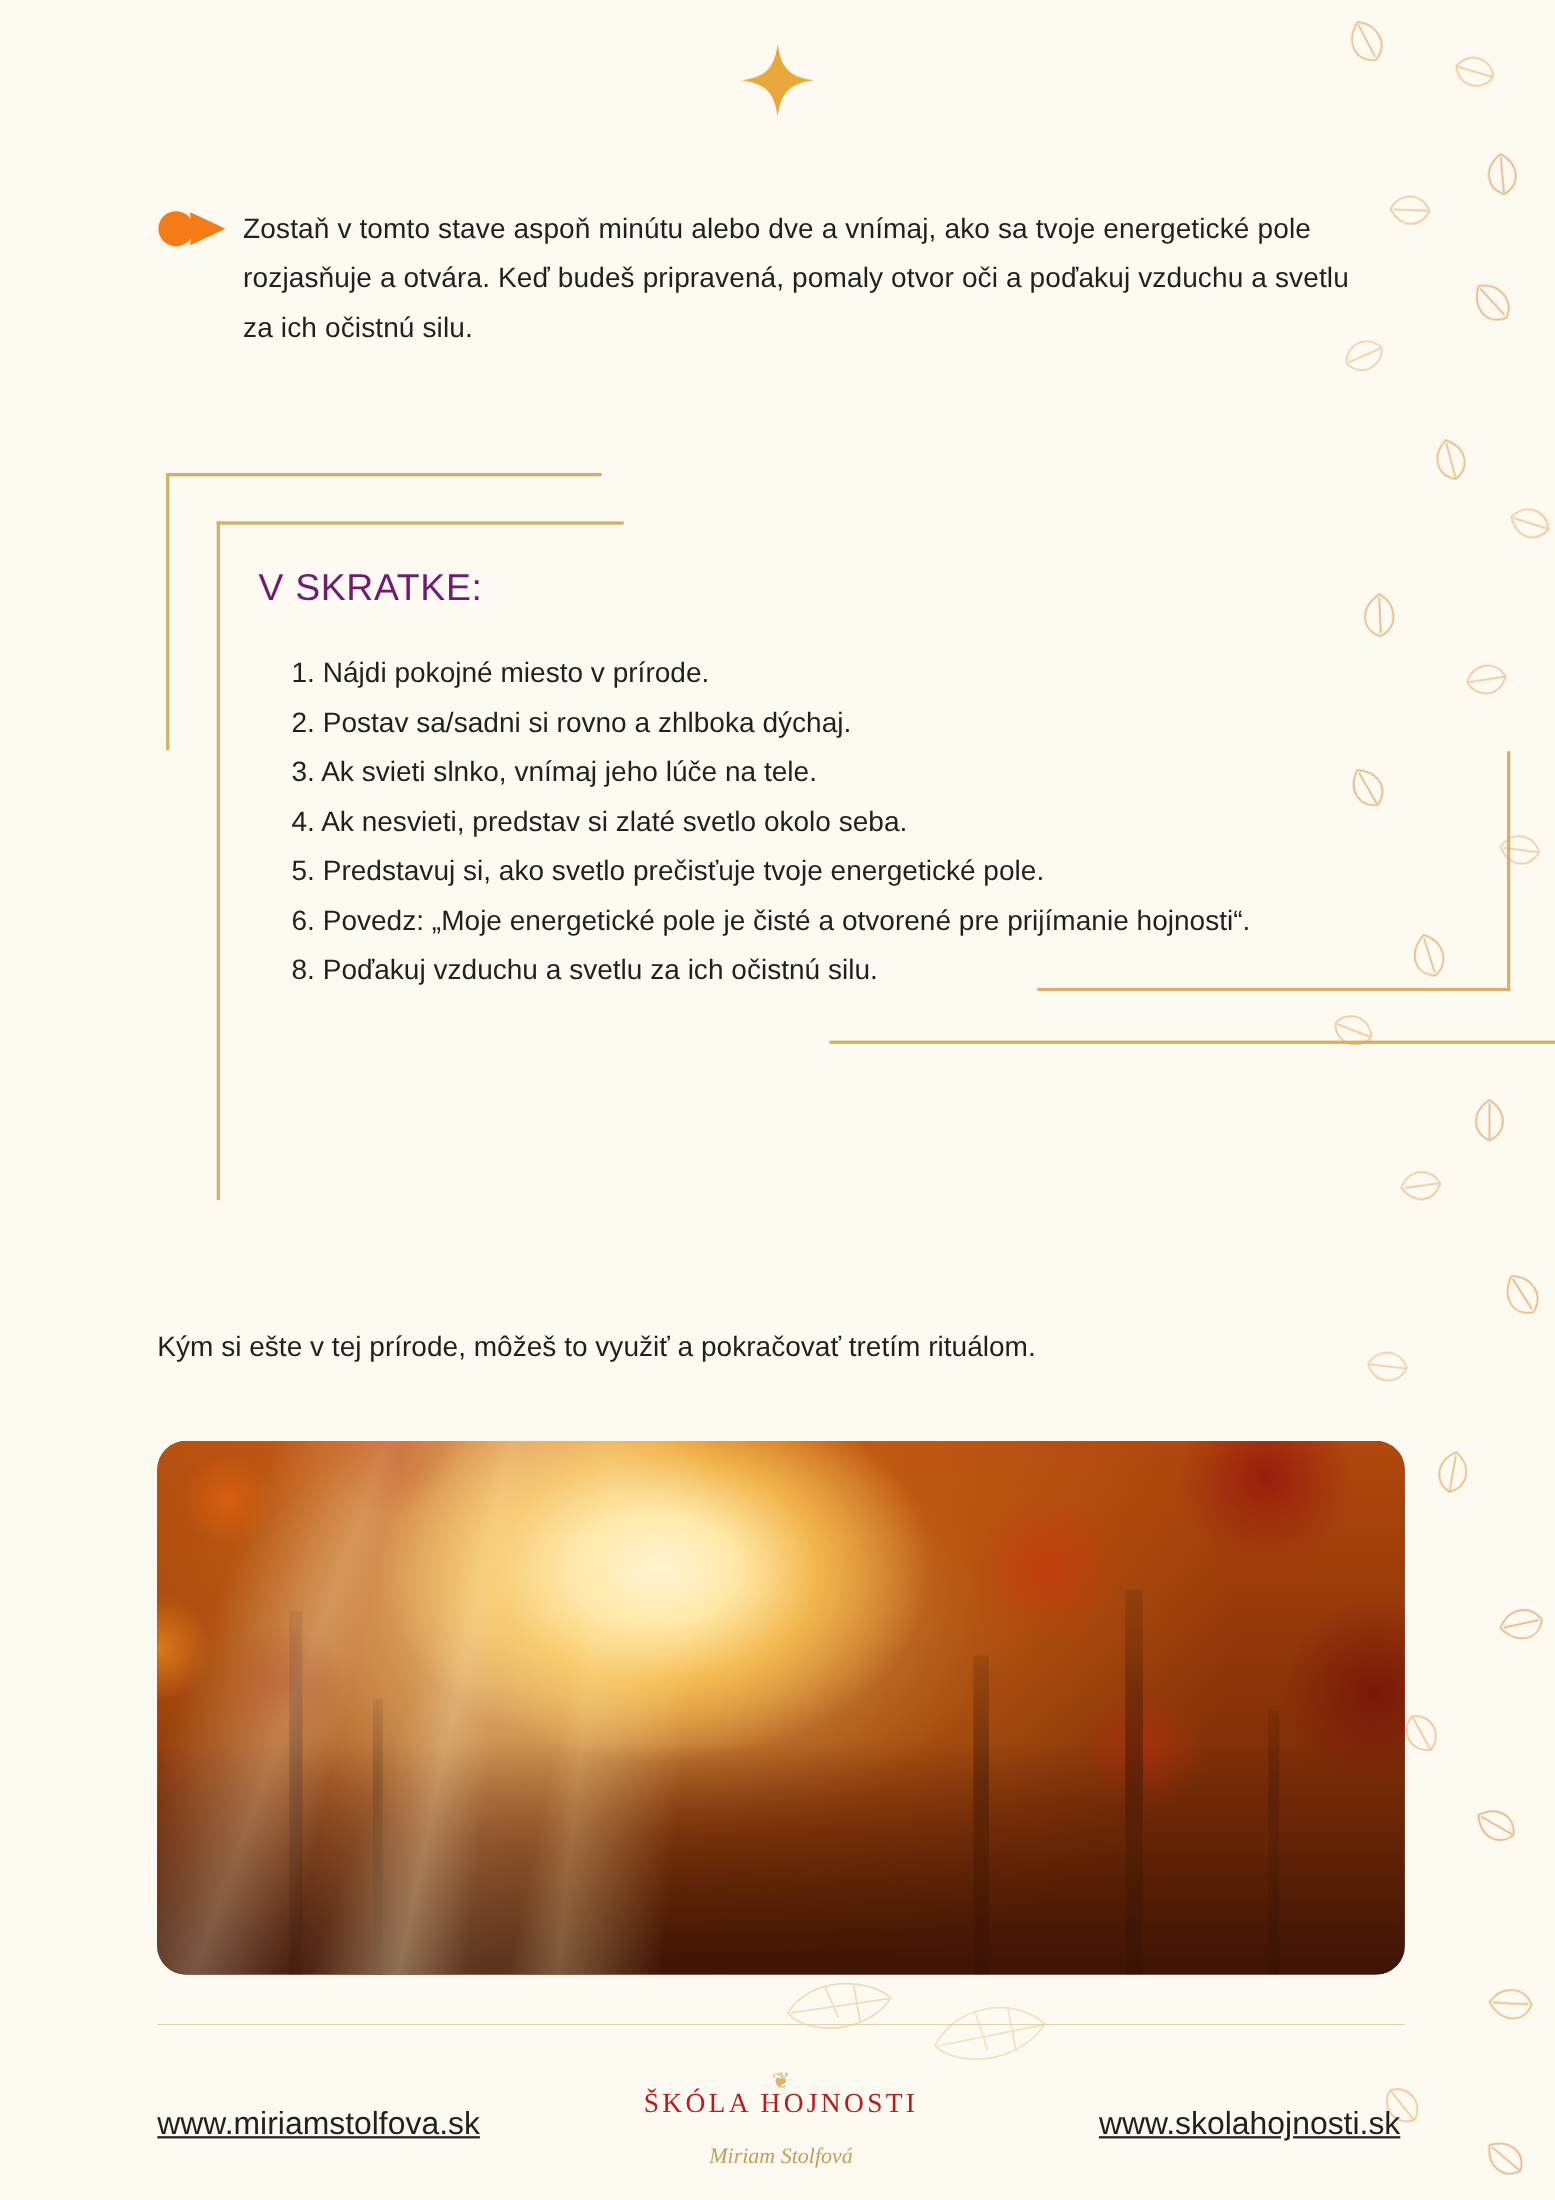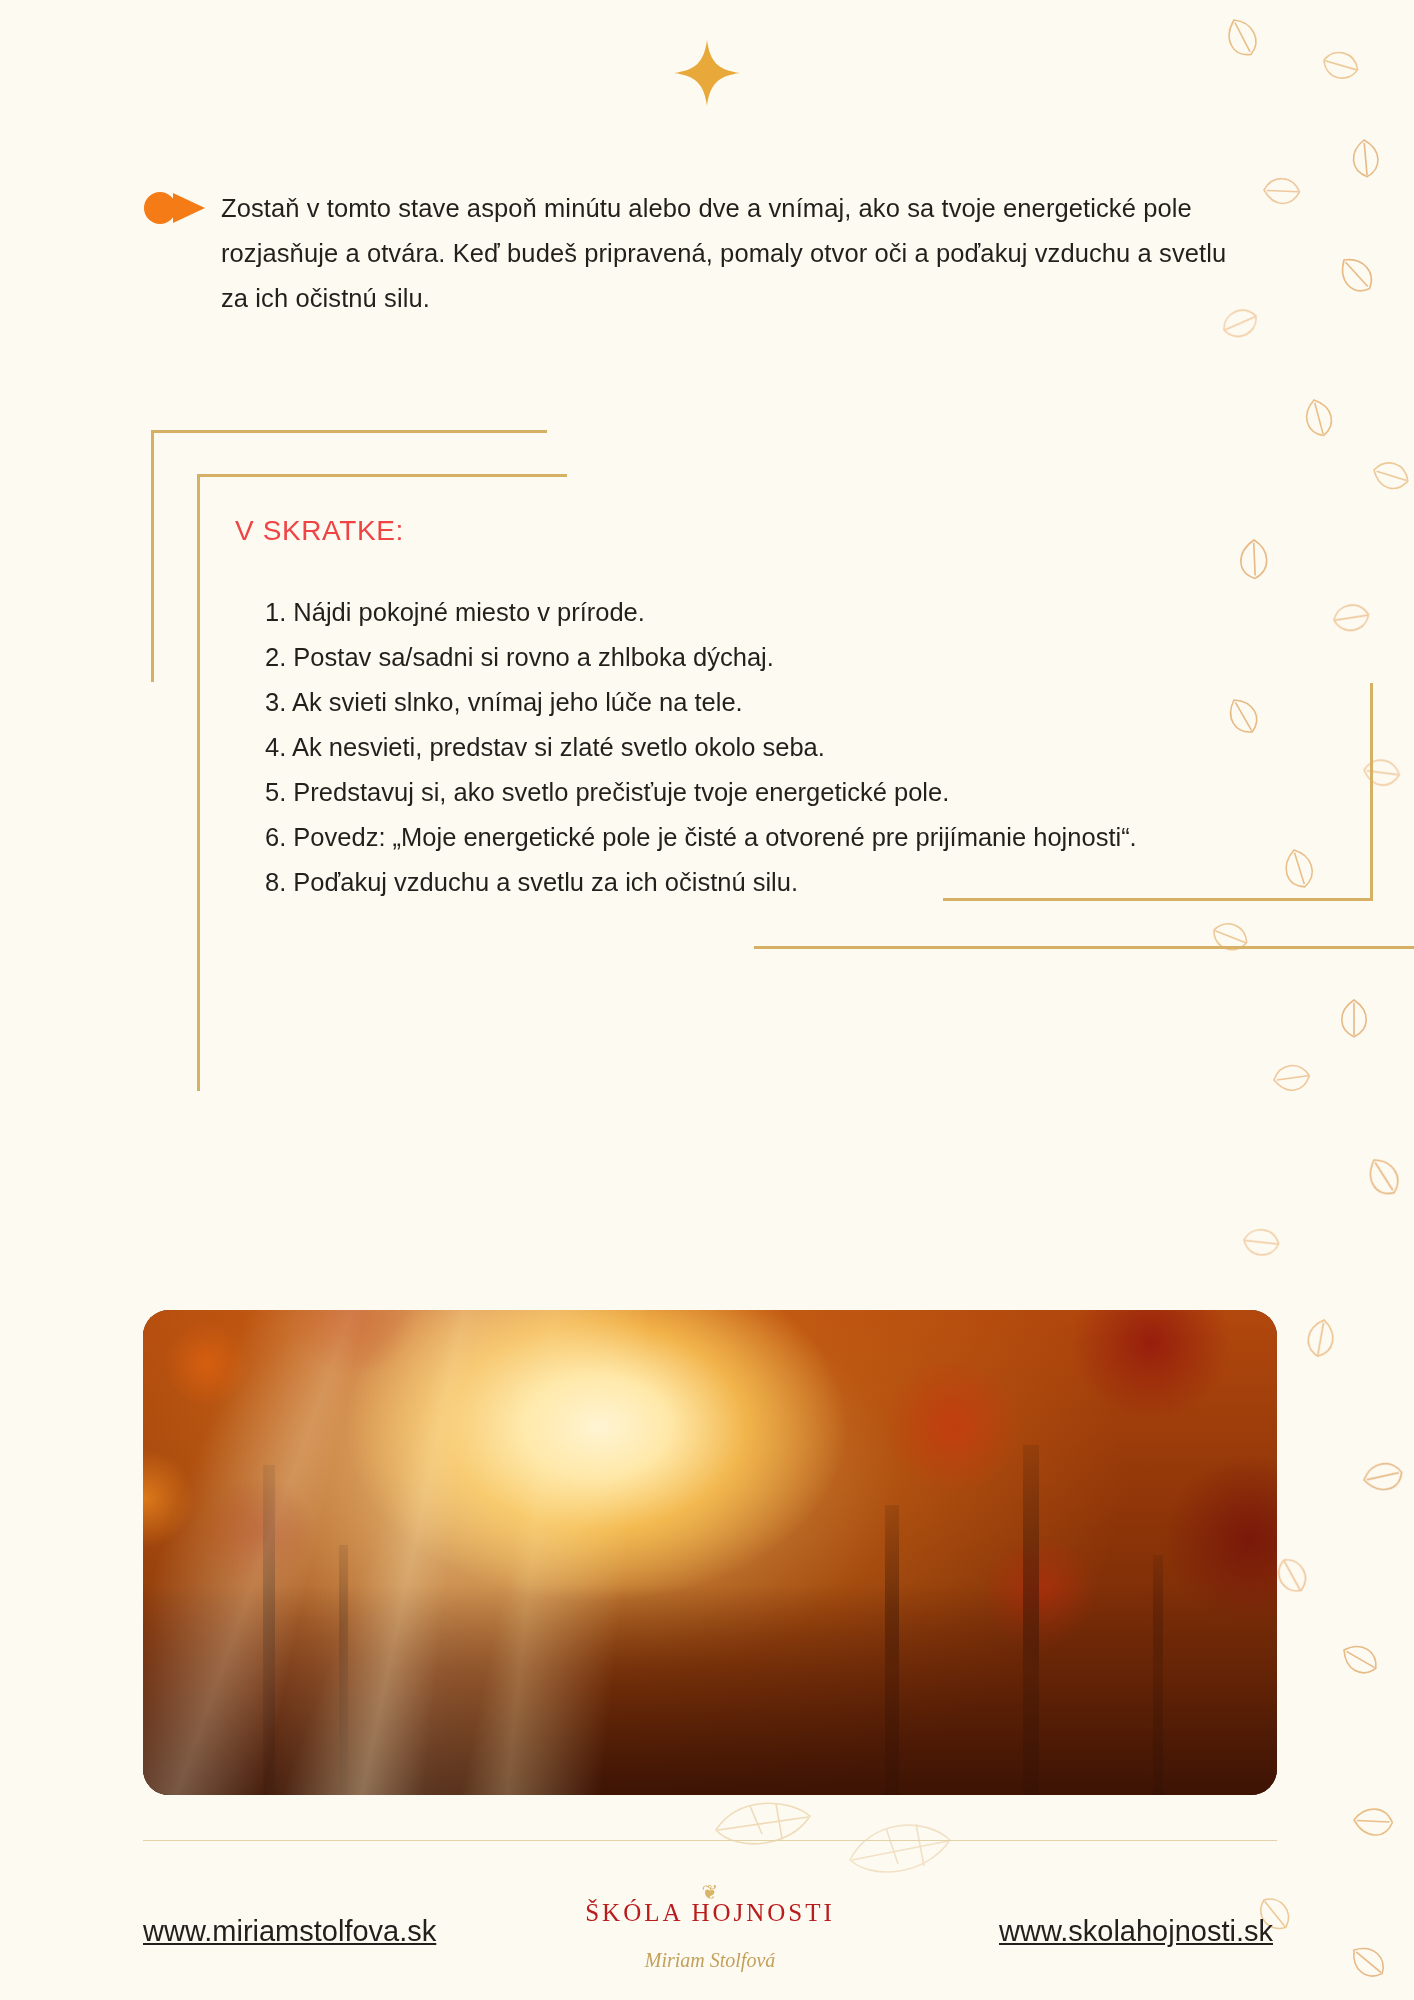--- a/index.html
+++ b/index.html
@@ -87,23 +87,23 @@
   
   .fr-outer-br-h { left: 611px; top: 528px; width: 663px; height: 3px; background: #d6b064; }
   
   .fr-inner-br-h { left: 800px; top: 480px; width: 430px; height: 3px; background: #d6b064; }
   .fr-inner-br-v { left: 1227px; top: 265px; width: 3px; height: 218px; background: #d6b064; }
 
   .frame-title {
     position: absolute;
     left: 92px;
     top: 97px;
-    font-size: 28px;
+    font-size: 34px;
     letter-spacing: .6px;
-    color: #ef4444;
+    color: #701a75;
   }
   .steps {
     position: absolute;
     left: 94px;
     top: 172px;
     width: 1010px;
     font-size: 25.5px;
     line-height: 45px;
     color: #231f1c;
     margin-left: 28px;
@@ -386,20 +386,21 @@
       <div class="step">1. Nájdi pokojné miesto v prírode.</div>
       <div class="step">2. Postav sa/sadni si rovno a zhlboka dýchaj.</div>
       <div class="step">3. Ak svieti slnko, vnímaj jeho lúče na tele.</div>
       <div class="step">4. Ak nesvieti, predstav si zlaté svetlo okolo seba.</div>
       <div class="step">5. Predstavuj si, ako svetlo prečisťuje tvoje energetické pole.</div>
       <div class="step">6. Povedz: „Moje energetické pole je čisté a otvorené pre prijímanie hojnosti“.</div>
       <div class="step">8. Poďakuj vzduchu a svetlu za ich očistnú silu.</div>
     </div>
   </div>
 
+  <div class="closing">Kým si ešte v tej prírode, môžeš to využiť a pokračovať tretím rituálom.</div>
 
   <div class="photo">
     <div class="sky"></div>
     <div class="canopy-l"></div>
     <div class="canopy-r"></div>
     <div class="trunk" style="left:120px; height:330px;"></div>
     <div class="trunk" style="left:196px; height:250px; width:9px;"></div>
     <div class="trunk" style="left:742px; height:290px; width:14px;"></div>
     <div class="trunk" style="left:880px; height:350px; width:16px;"></div>
     <div class="trunk" style="left:1010px; height:240px; width:10px;"></div>

